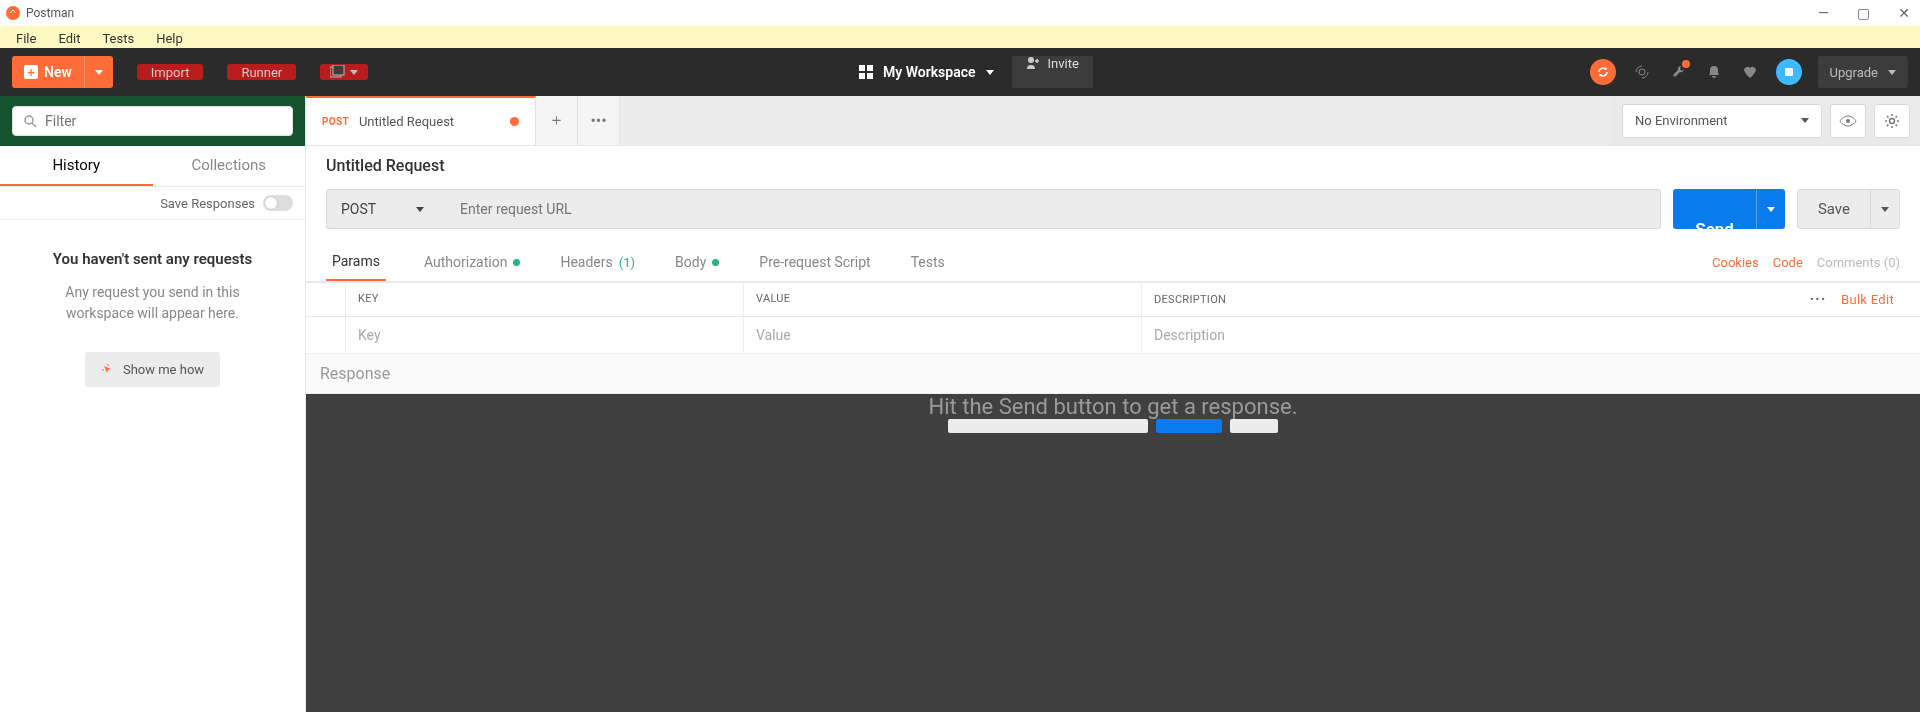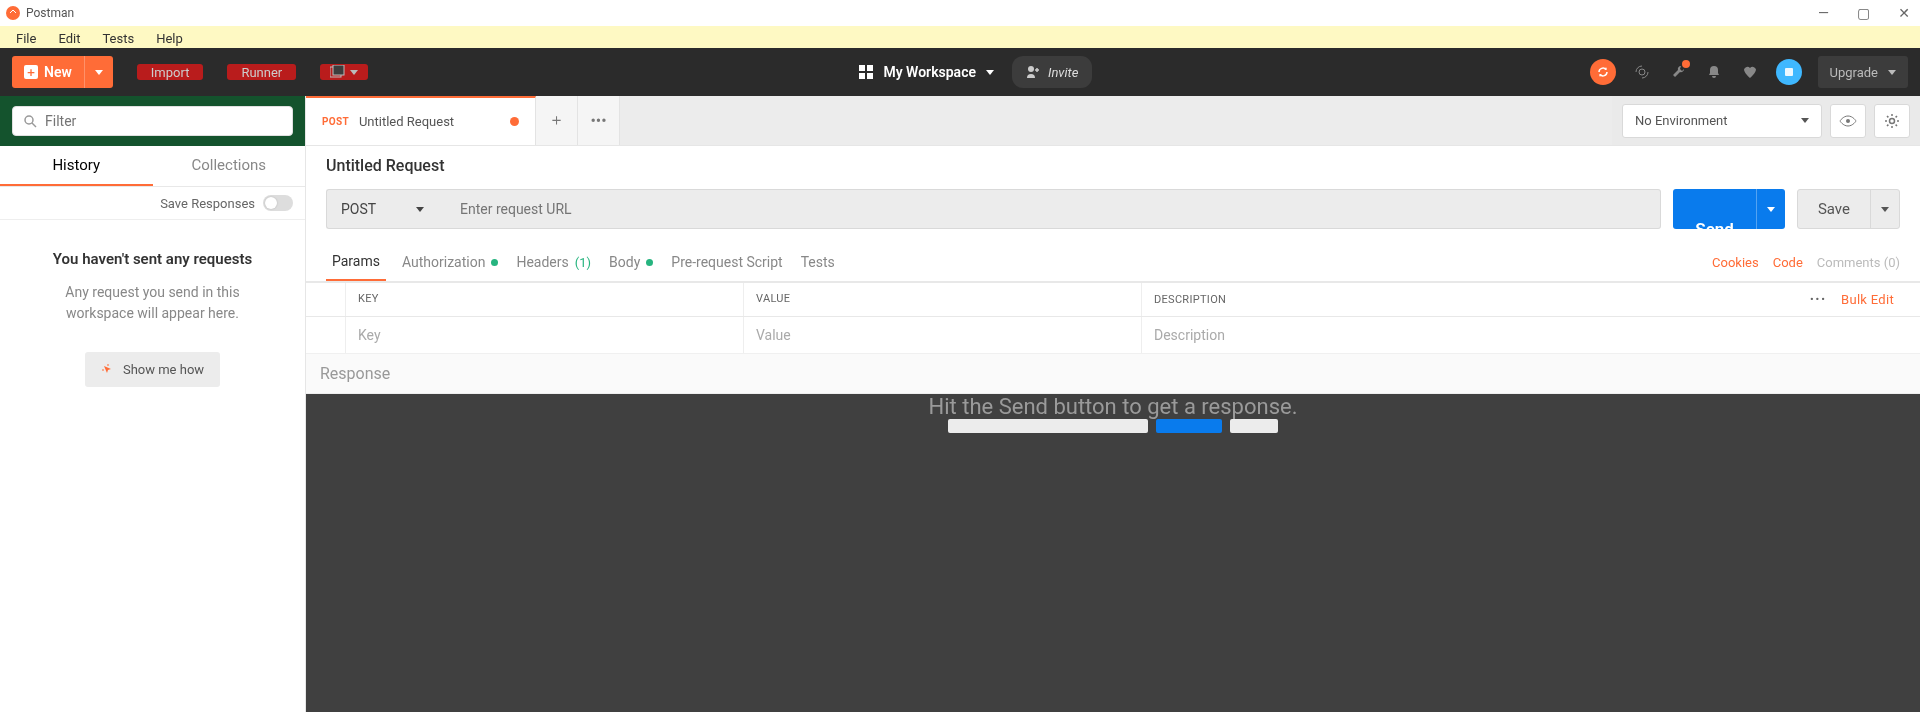--- a/index.html
+++ b/index.html
@@ -21,21 +21,21 @@
 .btn-new { background: #ff6c37; color: #fff; height: 32px; display: flex; align-items: center; border-radius: 3px; overflow: hidden; }
 .btn-new .main { display: flex; align-items: center; padding: 0 12px; gap: 6px; font-size: 14px; font-weight: 600; }
 .btn-new .plusico { width:14px; height:14px; background:#fff; color:#ff6c37; border-radius:2px; display:flex; align-items:center; justify-content:center; font-weight:bold; font-size:12px; }
 .btn-new .caret { padding: 0 10px; border-left: 1px solid rgba(255,255,255,0.25); height:100%; display:flex; align-items:center; }
 .tbtn { background: #b91c1c; color: #ccc; height: 16px; padding: 0 14px; border-radius: 3px; margin-left: 24px; display: flex; align-items:center; font-size:13px;}
 .tbtn.icon-only { padding: 0 10px; }
 .center-grp { margin: 0 auto; display: flex; align-items: center; gap: 8px; }
 .ws-btn { color: #fff; font-weight: 600; font-size: 14px; display: flex; align-items: center; gap: 10px; padding: 4px 10px; }
 .ws-grid { width:14px; height:14px; display:grid; grid-template-columns:1fr 1fr; grid-template-rows:1fr 1fr; gap:2px; }
 .ws-grid i { background:#fff; }
-.invite-btn { background:#3c3c3c; color:#ddd; height:32px; padding:0 14px; border-radius:11px; display:flex; align-items:center; gap:8px; font-size:13px;font-style:italic;}
+.invite-btn { background:#3c3c3c; color:#ddd; height:32px; padding:0 14px; border-radius:0; display:flex; align-items:flex-start; gap:8px; font-size:13px;}
 .right-grp { display:flex; align-items:center; gap:16px; margin-left: 16px; }
 .circle-orange { width:26px; height:26px; border-radius:50%; background:#ff6c37; display:flex; align-items:center; justify-content:center; color:#fff; }
 .top-icon { width:20px; height:20px; display:flex; align-items:center; justify-content:center; color:#888; position:relative; }
 .badge-dot { position:absolute; top:-2px; right:-2px; width:8px; height:8px; border-radius:50%; background:#ff6c37; }
 .avatar { width:26px; height:26px; border-radius:50%; background:#3fb8ff; display:flex; align-items:center; justify-content:center; color:#fff; font-size:10px; }
 .upgrade { background:#3c3c3c; color:#bbb; height:32px; padding:0 12px; border-radius:3px; display:flex; align-items:center; gap:10px; font-size:13px;}
 
 
 .content { display: flex; height: calc(712px - 26px - 22px - 48px); }
 .sidebar { width: 306px; border-right: 1px solid #e6e6e6; display: flex; flex-direction: column; background:#fafafa;}
@@ -70,21 +70,21 @@
 .method-select { background:#ececec; border:1px solid #d9d9d9; border-right:none; border-radius:3px 0 0 3px; padding:0 14px; display:flex; align-items:center; gap:40px; font-size:14px; color:#444; height:40px; min-width:120px;}
 .url-input { flex:1; background:#ececec; border:1px solid #d9d9d9; border-left:none; border-radius:0 3px 3px 0; height:40px; padding:0 14px; outline:none; font-size:14px; color:#555;}
 .send-btn { background:#097bed; color:#fff; border-radius:3px; display:flex; align-items:stretch; overflow:hidden; height:40px;}
 .send-btn .lbl { padding:0 22px; display:flex; align-items:center; font-weight:600; font-size:17px;margin-top:40px;}
 .send-btn .car { padding:0 10px; border-left:1px solid rgba(255,255,255,.3); display:flex; align-items:center;}
 .save-btn { background:#ececec; color:#555; border:1px solid #d9d9d9; border-radius:3px; display:flex; align-items:stretch; overflow:hidden; height:40px;}
 .save-btn .lbl { padding:0 20px; display:flex; align-items:center; font-size:15px;}
 .save-btn .car { padding:0 10px; border-left:1px solid #d9d9d9; display:flex; align-items:center;}
 
 .param-tabs-row { display:flex; align-items:center; padding: 0 20px; border-bottom:1px solid #e8e8e8; background:#fff;}
-.param-tabs { display:flex; gap:14px; }
+.param-tabs { display:flex; gap:36px; }
 .ptab { padding: 10px 2px; font-size:14px; color:#888; display:flex; align-items:center; gap:6px;}
 .ptab.active { color:#333; border-bottom:2px solid #ff6c37; padding:10px 6px;}
 .green-dot { width:7px; height:7px; border-radius:50%; background:#26b47f; display:inline-block;}
 .count-green { color:#26b47f; font-size:13px;}
 .right-links { margin-left:auto; display:flex; gap:14px; font-size:13px;}
 .right-links .lk { color:#ff6c37;}
 .right-links .lk.disabled { color:#bbb;}
 
 .params-table { border-top:1px solid #e8e8e8; }
 .th-row { display:flex; background:#fff; border-bottom:1px solid #e8e8e8; font-size:11px; color:#666; letter-spacing:.3px;}

